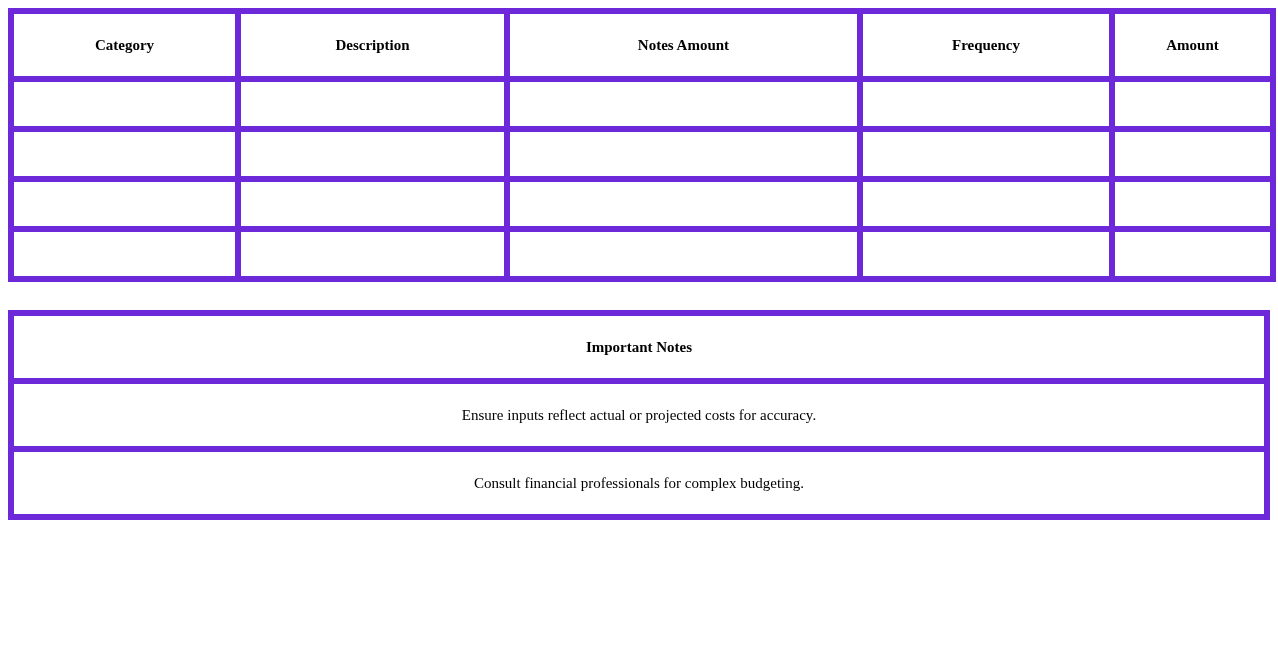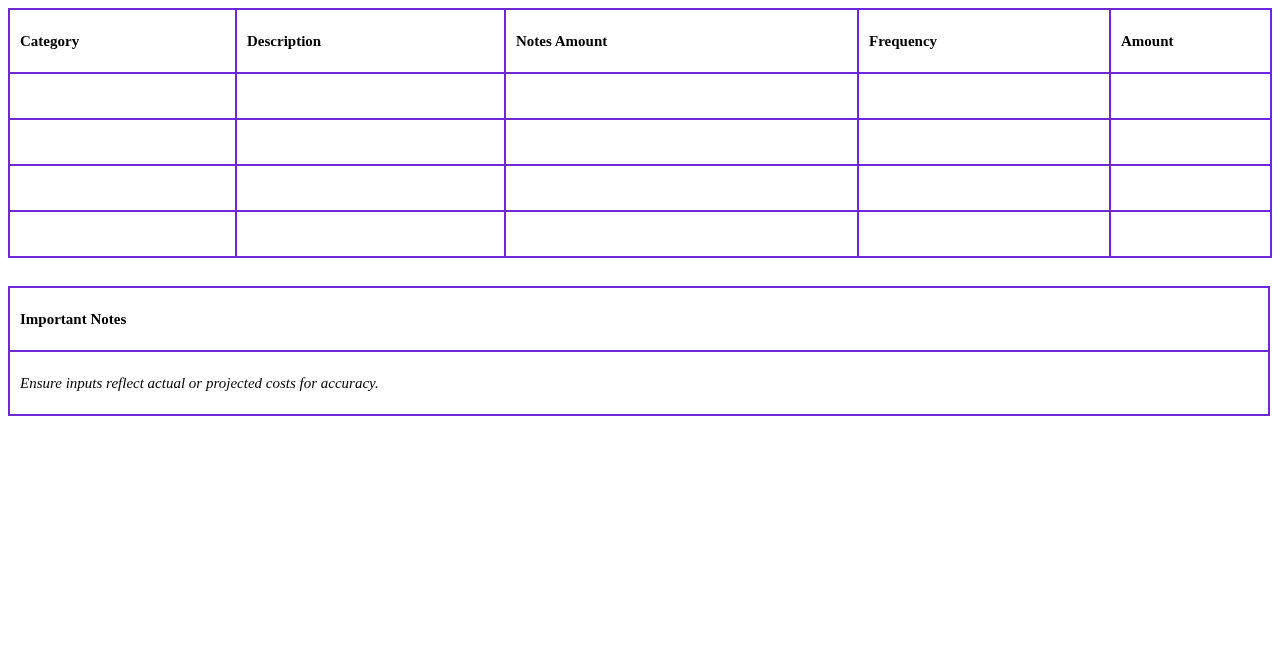--- a/index.html
+++ b/index.html
@@ -3,26 +3,26 @@
 <meta charset="utf-8">
 <style>
   html, body { margin: 0; padding: 0; background: #ffffff; }
   body {
     width: 1278px; height: 650px; overflow: hidden;
     font-family: "Liberation Serif", "DejaVu Serif", serif;
     font-size: 15px; color: #000;
   }
   .wrap { position: absolute; left: 8px; top: 8px; width: 1262px; }
   table { border-collapse: collapse; width: 1262px; table-layout: fixed; }
-  td, th { border: 2px solid #6d28d9; padding: 12px 10px; text-align: left; vertical-align: middle; }
+  td, th { border: 6px solid #6d28d9; padding: 12px 10px; text-align: center; vertical-align: middle; }
   .budget th { font-weight: bold; height: 38px; }
   .budget td { height: 20px; }
   .notes { margin-top: 28px; }
   .notes th { font-weight: bold; height: 38px; }
-  .notes td { height: 38px; font-style: italic; }
+  .notes td { height: 38px; }
 </style>
 </head>
 <body>
 
 <div class="wrap">
   <table class="budget">
     <colgroup>
       <col style="width:227px">
         <col style="width:269px">
         <col style="width:353px">
@@ -73,15 +73,18 @@
   <table class="notes">
     <thead>
       <tr>
         <th>Important Notes</th>
       </tr>
     </thead>
     <tbody>
       <tr>
         <td>Ensure inputs reflect actual or projected costs for accuracy.</td>
       </tr>
+      <tr>
+        <td>Consult financial professionals for complex budgeting.</td>
+      </tr>
     </tbody>
   </table>
 </div>
 
 </body></html>

